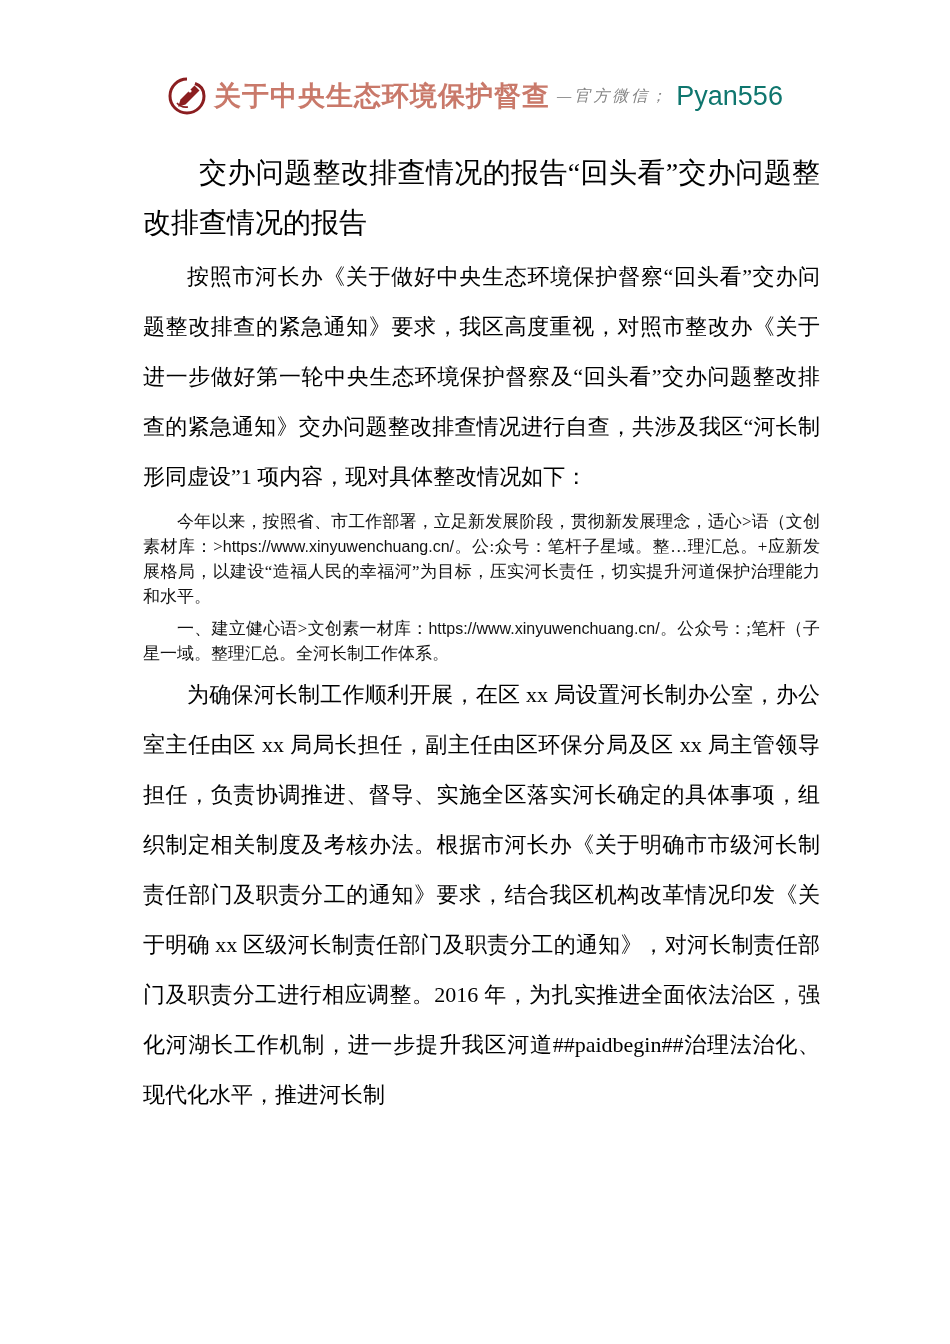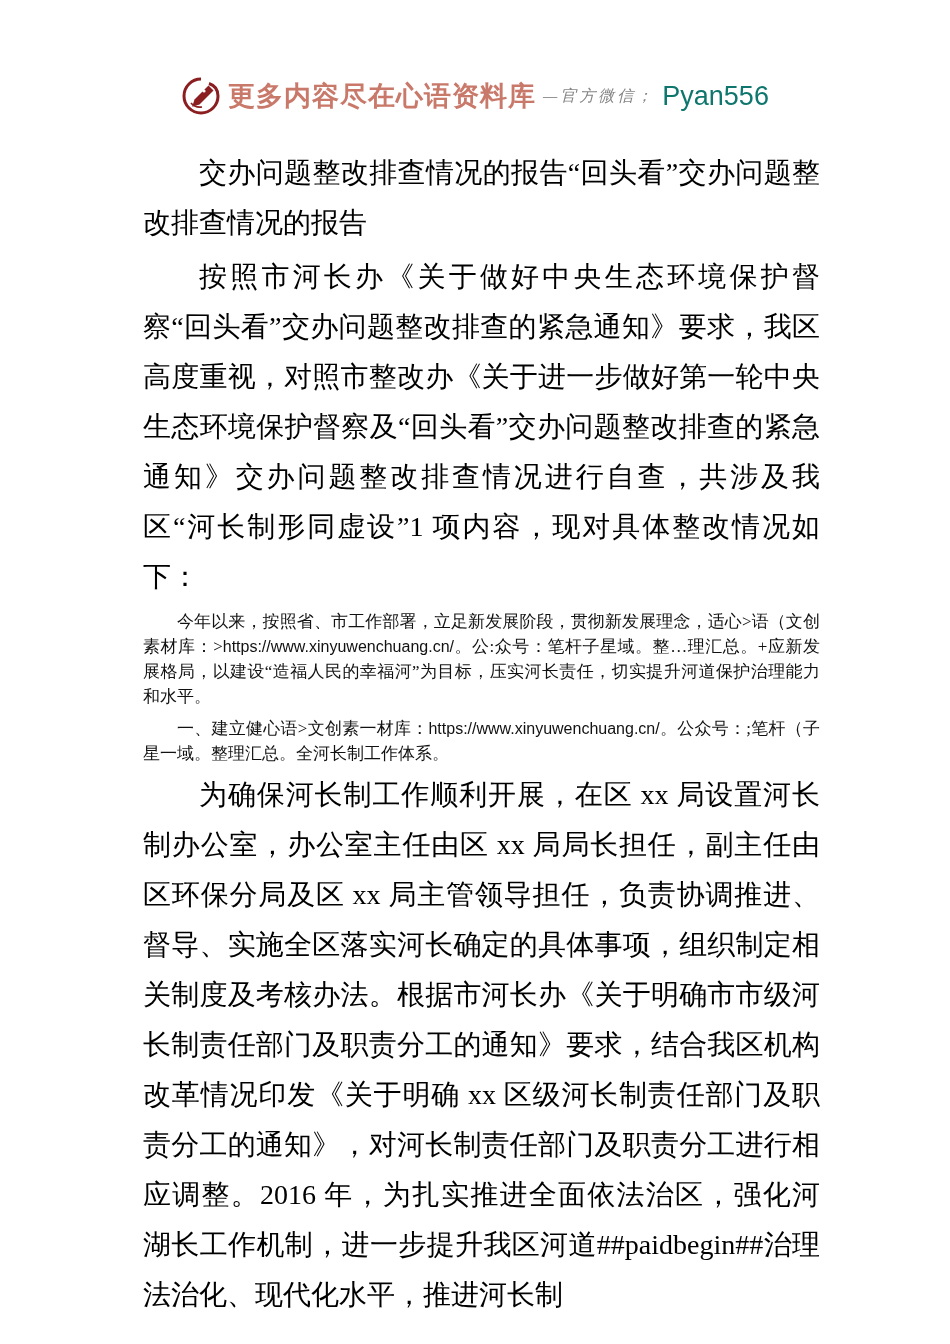--- a/index.html
+++ b/index.html
@@ -47,21 +47,21 @@
   }
   .doc-title {
     margin-top: 32px;
     font-size: 28px;
     font-weight: normal;
     line-height: 50px;
     text-indent: 2em;
     text-align: justify;
   }
   .body-para {
-    font-size: 28px;
+    font-size: 22px;
     line-height: 50px;
     text-indent: 2em;
     text-align: justify;
     margin-top: 4px;
   }
   .small-para {
     font-size: 17px;
     line-height: 25px;
     text-indent: 2em;
     text-align: justify;
@@ -80,21 +80,21 @@
 
   <div class="banner header">
     <span class="logo">
       <svg viewBox="0 0 40 40" width="40" height="40" aria-hidden="true">
         <path d="M20 3 a17 17 0 1 0 17 17 c0 -7.5 -4.5 -11 -9 -12.5" fill="none" stroke="#8b1e20" stroke-width="3"></path>
         <path d="M27.5 9.5 L13.5 23.5 l-2.3 7.3 7.3 -2.3 L32.5 14.5 Z" fill="#8b1e20"></path>
         <circle cx="23" cy="15" r="1.6" fill="#ffffff"></circle>
         <path d="M10 27 q4 5 11 4" fill="none" stroke="#8b1e20" stroke-width="1.6"></path>
       </svg>
     </span>
-    <span class="brand">更多内容尽在心语资料库</span>
+    <span class="brand">关于中央生态环境保护督查</span>
     <span class="wechat-label">—官方微信；</span>
     <span class="wechat-id">Pyan556</span>
   </div>
 
   <div class="content">
 
     <h1 class="doc-title">交办问题整改排查情况的报告“回头看”交办问题整改排查情况的报告</h1>
 
     <p class="body-para">按照市河长办《关于做好中央生态环境保护督察“回头看”交办问题整改排查的紧急通知》要求，我区高度重视，对照市整改办《关于进一步做好第一轮中央生态环境保护督察及“回头看”交办问题整改排查的紧急通知》交办问题整改排查情况进行自查，共涉及我区“河长制形同虚设”1 项内容，现对具体整改情况如下：</p>
 

